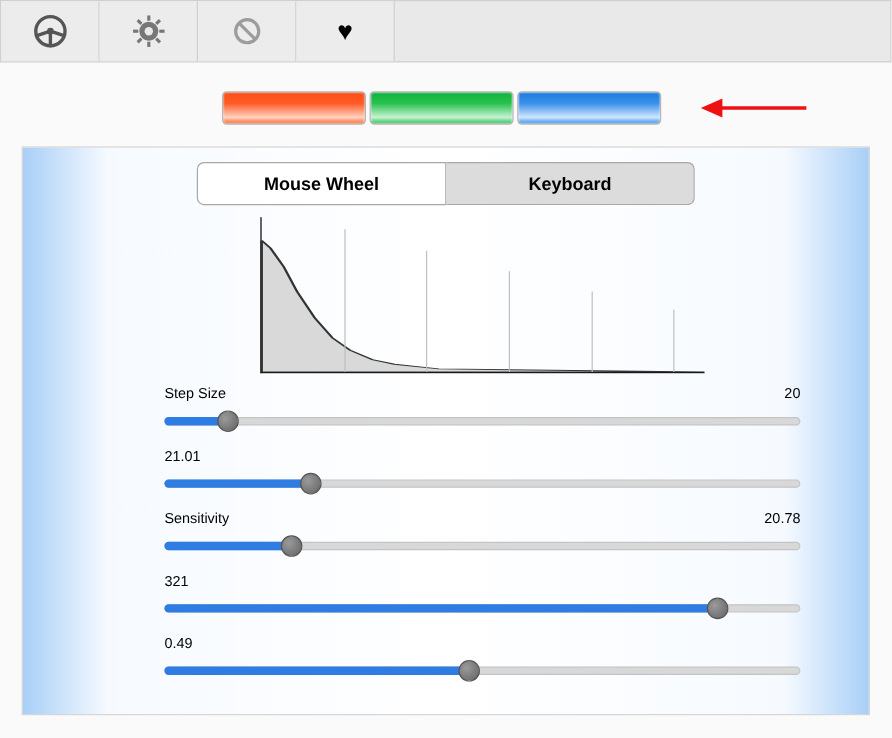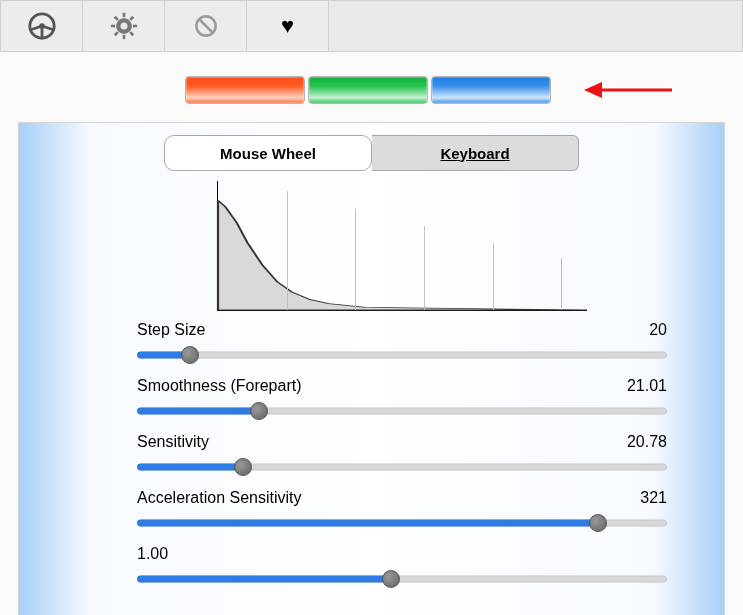--- a/index.html
+++ b/index.html
@@ -87,22 +87,22 @@
     height: 36px;
     border: 1px solid #a8a8a8;
     border-radius: 6px;
     font-weight: 700;
     font-size: 15px;
     display: flex;
     align-items: center;
     justify-content: center;
     cursor: pointer;
   }
-  .seg-btn.left  { border-top-right-radius: 0; border-bottom-right-radius: 0; background: #ffffff; border-radius: 10px; }
-  .seg-btn.right { border-top-left-radius: 0;  border-bottom-left-radius: 0;  border-left: none; background: #dcdcdc; text-decoration: underline; }
+  .seg-btn.left  { border-top-right-radius: 0; border-bottom-right-radius: 0; background: #ffffff; }
+  .seg-btn.right { border-top-left-radius: 0;  border-bottom-left-radius: 0;  border-left: none; background: #dcdcdc; }
 
   
   .chart {
     width: 370px;
     height: 130px;
     margin: 6px 0 0 170px;
     position: relative;
     border-left: 1px solid #000;
     border-bottom: 1px solid #000;
   }
@@ -115,21 +115,21 @@
   .vline {
     position: absolute;
     bottom: 0;
     width: 1px;
     background: #bfbfbf;
   }
 
   
   .slider-block { margin-left: 90px; width: 530px; }
   .slider-row { margin-top: 10px; }
-  .slider-head { display: flex; justify-content: space-between; font-size: 16px; }
+  .slider-head { display: flex; justify-content: space-between; font-size: 12px; }
   .slider-head .label {}
   .slider-head .val {}
   .track {
     position: relative;
     height: 24px;
     margin-top: 4px;
   }
   .rail {
     position: absolute;
     left: 0; right: 0; top: 50%;
@@ -238,21 +238,20 @@
           <span class="val">20</span>
         </div>
         <div class="track">
           <div class="rail"></div>
           <div class="fill" style="width:10%"></div>
           <div class="thumb" style="left:10%"></div>
         </div>
       </div>
       <div class="slider-row">
         <div class="slider-head">
-          <span class="label">Smoothness (Forepart)</span>
           <span class="val">21.01</span>
         </div>
         <div class="track">
           <div class="rail"></div>
           <div class="fill" style="width:23%"></div>
           <div class="thumb" style="left:23%"></div>
         </div>
       </div>
       <div class="slider-row">
         <div class="slider-head">
@@ -260,32 +259,31 @@
           <span class="val">20.78</span>
         </div>
         <div class="track">
           <div class="rail"></div>
           <div class="fill" style="width:20%"></div>
           <div class="thumb" style="left:20%"></div>
         </div>
       </div>
       <div class="slider-row">
         <div class="slider-head">
-          <span class="label">Acceleration Sensitivity</span>
           <span class="val">321</span>
         </div>
         <div class="track">
           <div class="rail"></div>
           <div class="fill" style="width:87%"></div>
           <div class="thumb" style="left:87%"></div>
         </div>
       </div>
       <div class="slider-row">
         <div class="slider-head">
-          <span class="val">1.00</span>
+          <span class="val">0.49</span>
         </div>
         <div class="track">
           <div class="rail"></div>
           <div class="fill" style="width:48%"></div>
           <div class="thumb" style="left:48%"></div>
         </div>
       </div>
     </div>
 
 </div>

